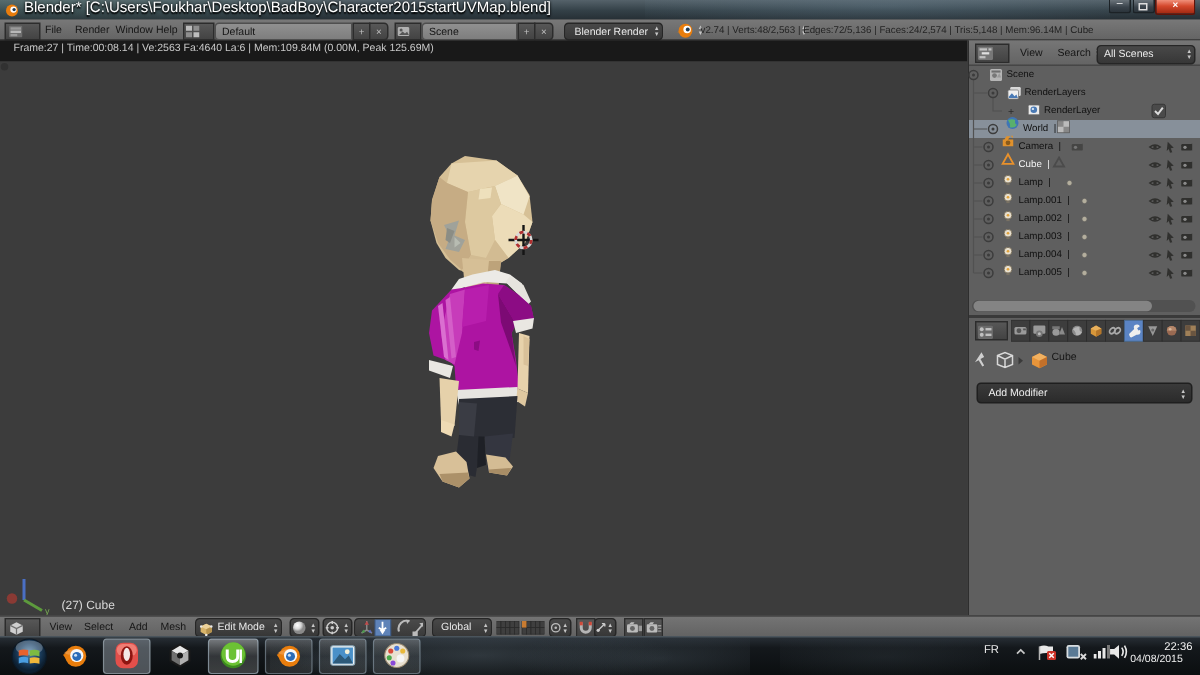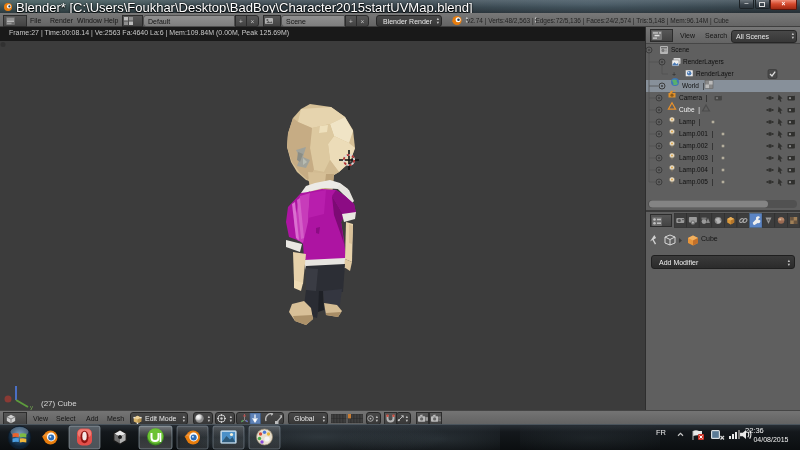--- a/index.html
+++ b/index.html
@@ -13,21 +13,21 @@
 </style></head><body>
 
 <div class="a" id="titlebar" style="left:0;top:0;width:800px;height:13px;background:linear-gradient(180deg,#55626a,#334047 55%,#262f35)"></div>
 <div class="a" style="left:0;top:0;width:220px;height:13px;background:radial-gradient(ellipse 220px 18px at 30px 2px,rgba(90,130,120,.35),rgba(0,0,0,0))"></div>
 <div class="a" style="left:430px;top:0;width:310px;height:13px;background:radial-gradient(ellipse 200px 16px at 160px 4px,rgba(120,150,170,.25),rgba(0,0,0,0))"></div>
 <svg class="a" style="left:3px;top:2px" width="10" height="10" viewBox="0 0 10 10">
     <circle cx="5" cy="5" r="4" fill="#e87d0d"></circle>
     <circle cx="6" cy="4.4" r="2.1" fill="#fff"></circle>
     <circle cx="6.4" cy="4.4" r="1.1" fill="#1b3a57"></circle>
   </svg>
-<div class="a" style="left:16px;top:0;font-size:13px;color:#fff;text-shadow:0 1px 1px #000,0 0 2px #000;white-space:nowrap">Blender* [C:\Users\Foukhar\Desktop\BadBoy\Character2015startUVMap.blend]</div>
+<div class="a" style="left:16px;top:0;font-size:10px;color:#fff;text-shadow:0 1px 1px #000,0 0 2px #000;white-space:nowrap">Blender* [C:\Users\Foukhar\Desktop\BadBoy\Character2015startUVMap.blend]</div>
 
 <div class="a" style="left:739px;top:0;width:15px;height:9px;background:linear-gradient(#6a737a,#39424a 60%,#2b343b);border:1px solid #1c2226;border-top:none;border-radius:0 0 2px 2px;color:#fff;font-size:7px;line-height:6px;text-align:center">–</div>
 <div class="a" style="left:755px;top:0;width:15px;height:9px;background:linear-gradient(#6a737a,#39424a 60%,#2b343b);border:1px solid #1c2226;border-top:none;border-radius:0 0 2px 2px"></div>
 <div class="a" style="left:758.5px;top:2px;width:6px;height:4.5px;border:1px solid #ddd"></div>
 <div class="a" style="left:770px;top:0;width:27px;height:9.5px;background:linear-gradient(#f0907a,#d4482c 45%,#a02912);border:1px solid #5e140a;border-top:none;border-radius:0 0 2px 2px;color:#fff;font-size:6.5px;line-height:8.5px;text-align:center;font-weight:bold">×</div>
 
 <div class="a" id="menubar" style="left:0;top:13px;width:800px;height:14px;background:linear-gradient(#787878,#656565);border-bottom:1px solid #3f3f3f"></div>
 <div class="sq" style="left:3px;top:14.5px;width:24px;height:12px"></div>
 <svg class="a" style="left:6px;top:16.5px" width="9" height="8" viewBox="0 0 9 8">
     <rect x="0" y="0" width="9" height="8" rx="1" fill="#6e6e6e"></rect>
@@ -624,14 +624,14 @@
 <svg class="a" style="left:729px;top:429px" width="12" height="11" viewBox="0 0 12 11">
     <rect x="0" y="7" width="2" height="3" fill="#e8e8e8"></rect>
     <rect x="3" y="5" width="2" height="5" fill="#e8e8e8"></rect>
     <rect x="6" y="3" width="2" height="7" fill="#e8e8e8"></rect>
     <rect x="9" y="1" width="2" height="9" fill="#777"></rect>
   </svg>
 <svg class="a" style="left:740px;top:429px" width="12" height="11" viewBox="0 0 13 12">
     <path d="M0 4 L3 4 L6.5 1 L6.5 11 L3 8 L0 8 Z" fill="#e8e8e8"></path>
     <path d="M8.5 3 Q10.5 6 8.5 9 M10.5 1.5 Q13.2 6 10.5 10.5" stroke="#e8e8e8" stroke-width="1.2" fill="none"></path>
   </svg>
-<div class="a" style="left:745px;top:426px;width:50px;text-align:left;font-size:7.5px;color:#f0f0f0">22:36</div>
+<div class="a" style="left:745px;top:426px;width:50px;text-align:right;font-size:7.5px;color:#f0f0f0">22:36</div>
 <div class="a" style="left:746px;top:436px;width:50px;text-align:center;font-size:7px;color:#f0f0f0">04/08/2015</div>
 
 </body></html>

